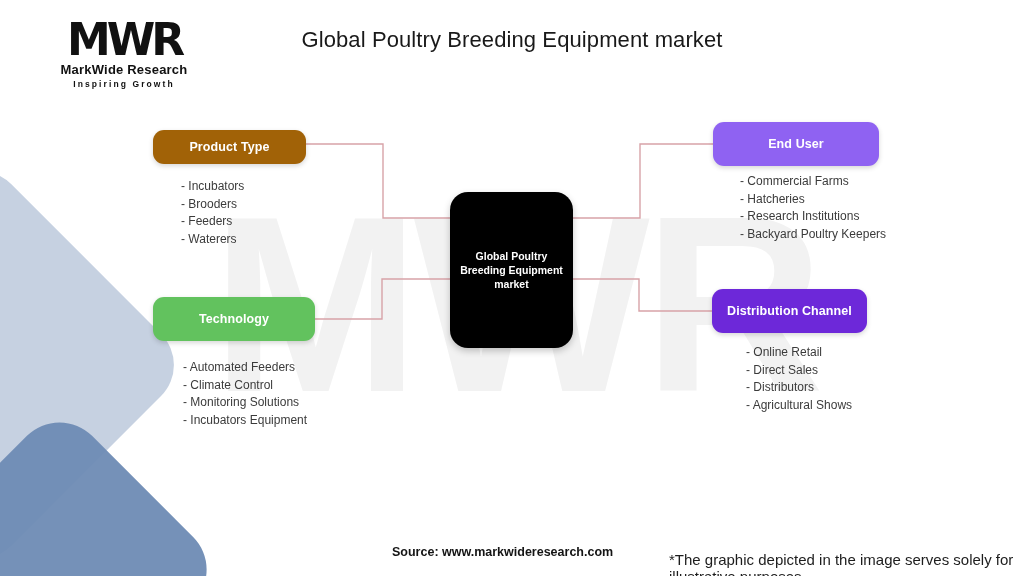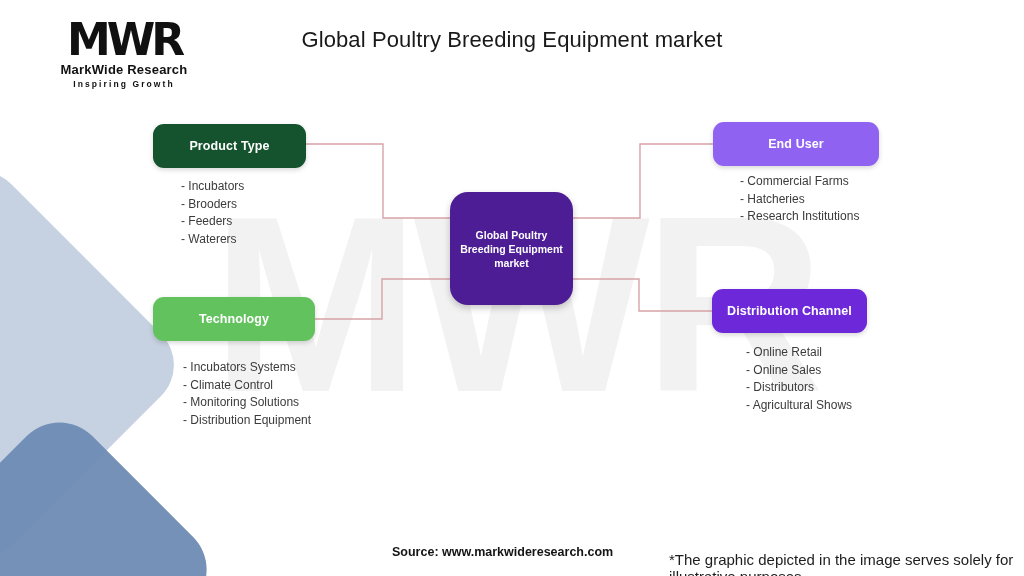--- a/index.html
+++ b/index.html
@@ -131,23 +131,23 @@
     line-height: 17.6px;
     white-space: nowrap;
   }
   .node-items div { padding: 0; }
 
   .center-node {
     position: absolute;
     left: 450px;
     top: 192px;
     width: 123px;
-    height: 113px;
+    height: 156px;
     border-radius: 18px;
-    background: #4c1d95;
+    background: #000000;
     box-shadow: 0 3px 7px rgba(0,0,0,.22);
     display: flex;
     align-items: center;
     justify-content: center;
     color: #ffffff;
     font-size: 10.5px;
     font-weight: 700;
     line-height: 14px;
     text-align: center;
   }
@@ -204,55 +204,56 @@
   </svg>
 
   <div class="center-node">
     <div>
       <span>Global Poultry</span>
       <span>Breeding Equipment</span>
       <span>market</span>
     </div>
   </div>
 
-  <div class="node-box" style="left:153px; top:124px; width:153px; height:44px; background:#14532d;">
+  <div class="node-box" style="left:153px; top:130px; width:153px; height:34px; background:#a16207;">
     <span>Product Type</span>
   </div>
   <div class="node-items" style="left:181px; top:178px;">
     <div>- Incubators</div>
     <div>- Brooders</div>
     <div>- Feeders</div>
     <div>- Waterers</div>
   </div>
 
   <div class="node-box" style="left:713px; top:122px; width:166px; height:44px; background:#8f62f2;">
     <span>End User</span>
   </div>
   <div class="node-items" style="left:740px; top:173px;">
     <div>- Commercial Farms</div>
     <div>- Hatcheries</div>
     <div>- Research Institutions</div>
+    <div>- Backyard Poultry Keepers</div>
   </div>
 
   <div class="node-box" style="left:153px; top:297px; width:162px; height:44px; background:#62c25e;text-align:right;">
     <span>Technology</span>
   </div>
   <div class="node-items" style="left:183px; top:359px;">
-    <div>- Incubators Systems</div>
+    <div>- Automated Feeders</div>
     <div>- Climate Control</div>
     <div>- Monitoring Solutions</div>
-    <div>- Distribution Equipment</div>
+    <div>- Incubators Equipment</div>
   </div>
 
   <div class="node-box" style="left:712px; top:289px; width:155px; height:44px; background:#6d28d9;">
     <span>Distribution Channel</span>
   </div>
   <div class="node-items" style="left:746px; top:344px;">
     <div>- Online Retail</div>
-    <div>- Online Sales</div>
+    <div>- Direct Sales</div>
     <div>- Distributors</div>
     <div>- Agricultural Shows</div>
   </div>
 
   <div class="source">Source: www.markwideresearch.com</div>
   <div class="disclaimer">*The graphic depicted in the image serves solely for illustrative purposes</div>
 
 </div>
 
 </body></html>

